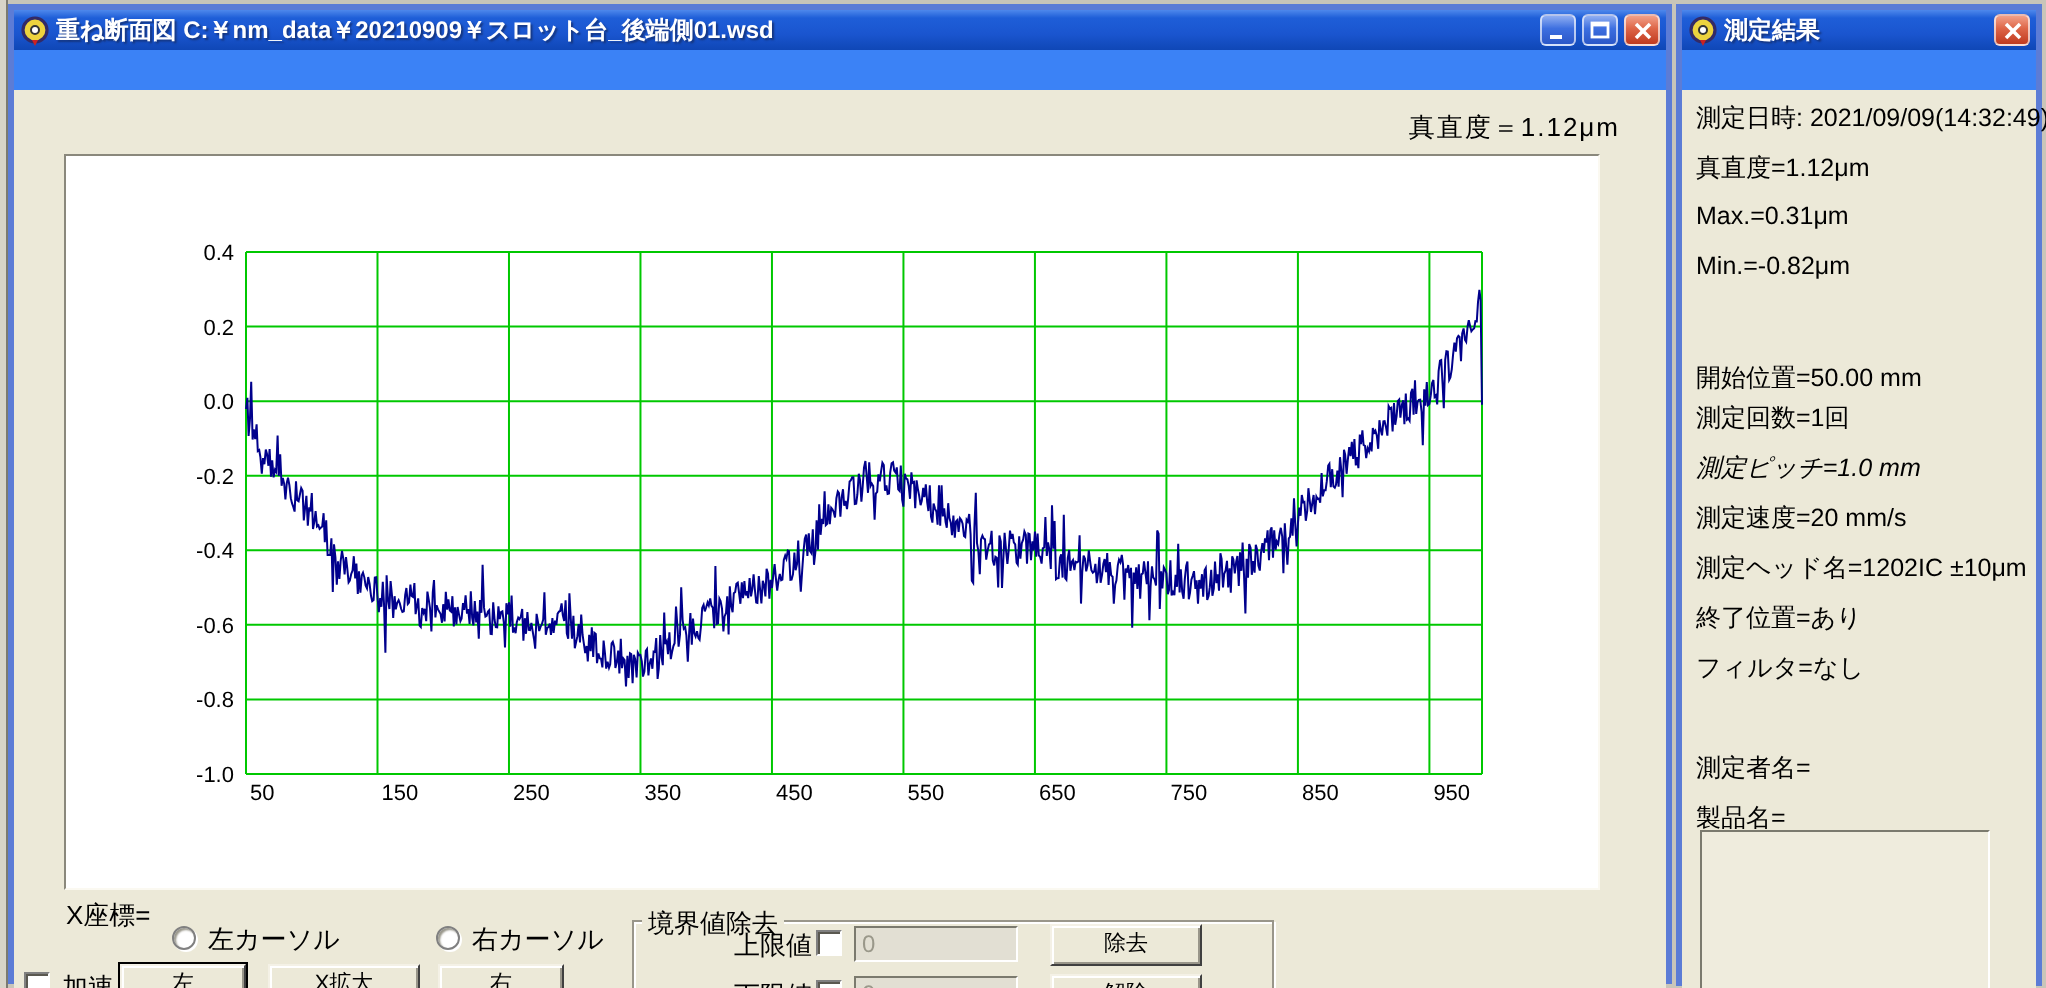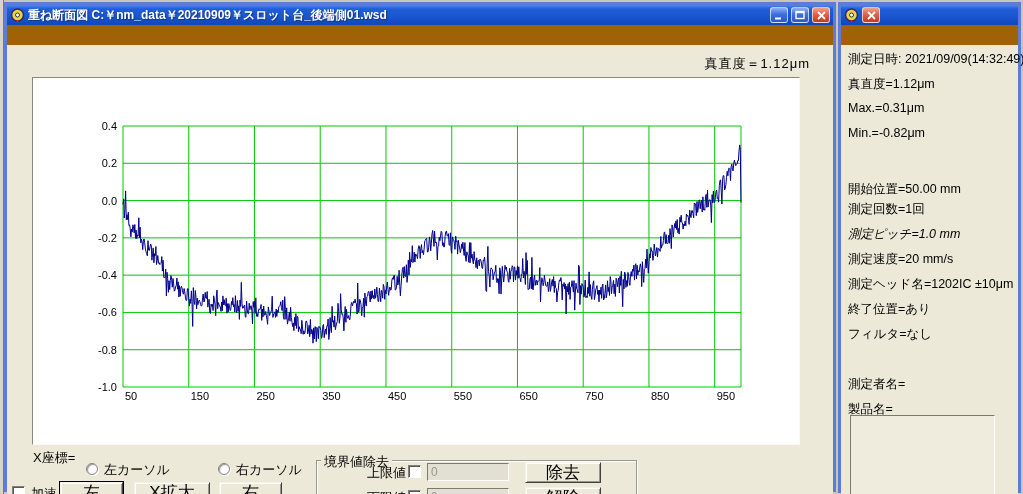--- a/index.html
+++ b/index.html
@@ -4,21 +4,21 @@
 <title>重ね断面図</title>
 <style>
   * { margin:0; padding:0; box-sizing:border-box; }
   html,body { width:1023px; height:494px; overflow:hidden; }
   body { font-family:"Liberation Sans","DejaVu Sans",sans-serif; background:#C9C5B9; }
   #stage { position:relative; width:1023px; height:494px; }
 
   .backdrop-strip { position:absolute; left:0; top:0; width:4px; height:494px;
     background:#D8D4C8; border-right:1px solid #7c7a70; }
 
-  .win { position:absolute; border:3px solid #5C7CD6; background:#a16207; }
+  .win { position:absolute; border:3px solid #5C7CD6; background:#3b82f6; }
   #main-window { left:4px; top:2px; width:832px; height:490px; }
   #result-window { left:838px; top:2px; width:183px; height:491px; }
 
   .titlebar { height:20px; display:flex; align-items:center; gap:3px; padding:0 3px;
     background:linear-gradient(180deg,#4E88EC 0%,#1E5ED8 20%,#1A55CF 60%,#0F47B6 100%);
     overflow:hidden; }
   .titlebar .title { flex:1; color:#fff; font-weight:bold; font-size:12px;
     white-space:nowrap; overflow:hidden; text-shadow:1px 1px 1px #15357E; }
   .tb-btn { width:18px; height:16px; border-radius:3px; border:1px solid rgba(255,255,255,.65);
     display:flex; align-items:center; justify-content:center; flex:0 0 auto; }
@@ -36,21 +36,21 @@
   .chart-panel svg { display:block; }
 
   .lbl { position:absolute; font-size:13px; color:#000; white-space:nowrap; }
 
   .radio { position:absolute; width:12px; height:12px; border-radius:50%; background:#fff;
     border:1px solid #808080; box-shadow:inset 1px 1px 1px #9a988c, 1px 1px 0 #fff; }
   .checkbox { position:absolute; width:13px; height:13px; background:#fff;
     border:1px solid #808080; border-bottom-color:#fff; border-right-color:#fff;
     box-shadow:inset 1px 1px 0 #5a5850; }
 
-  .btn { position:absolute; height:21px; background:#ECE9D8; font-size:17px; color:#000;
+  .btn { position:absolute; height:21px; background:#ECE9D8; font-size:11px; color:#000;
     text-align:center; line-height:19px; cursor:default;
     border:1px solid #404040; border-top-color:#f4f1e6; border-left-color:#f4f1e6;
     box-shadow:inset 1px 1px 0 #fff, inset -1px -1px 0 #99968a; }
   .btn.default { outline:1px solid #000; }
 
   .groupbox { position:absolute; left:309px; top:415px; width:321px; height:49px;
     border:1px solid #99968a; box-shadow:inset 1px 1px 0 #fff, 1px 1px 0 #fff; }
   .groupbox .legend { position:absolute; top:-8px; left:4px; background:#ECE9D8;
     padding:0 3px; font-size:13px; }
   .field { position:absolute; width:82px; height:18px; font-size:12px; color:#9a988a;
@@ -171,20 +171,21 @@
     </div>
   </div>
 
   <div class="win" id="result-window">
     <div class="titlebar">
       <svg width="15" height="15">
         <circle cx="7.5" cy="7" r="6" fill="#EDD33E" stroke="#332A66" stroke-width="1.6"></circle>
         <circle cx="7.5" cy="7" r="2" fill="#fff" stroke="#333"></circle>
         <path d="M6 12 L9 12 L7.5 15 Z" fill="#C22"></path>
       </svg>
+      <span class="title">測定結果</span>
       <span class="tb-btn tb-red">
         <svg width="9" height="9">
             <line x1="1" y1="1" x2="8" y2="8" stroke="#fff" stroke-width="1.8"></line>
             <line x1="8" y1="1" x2="1" y2="8" stroke="#fff" stroke-width="1.8"></line>
           </svg>
       </span>
     </div>
 
     <div class="client">
       <div class="result-line" style="top:6px;">測定日時: 2021/09/09(14:32:49)</div>

